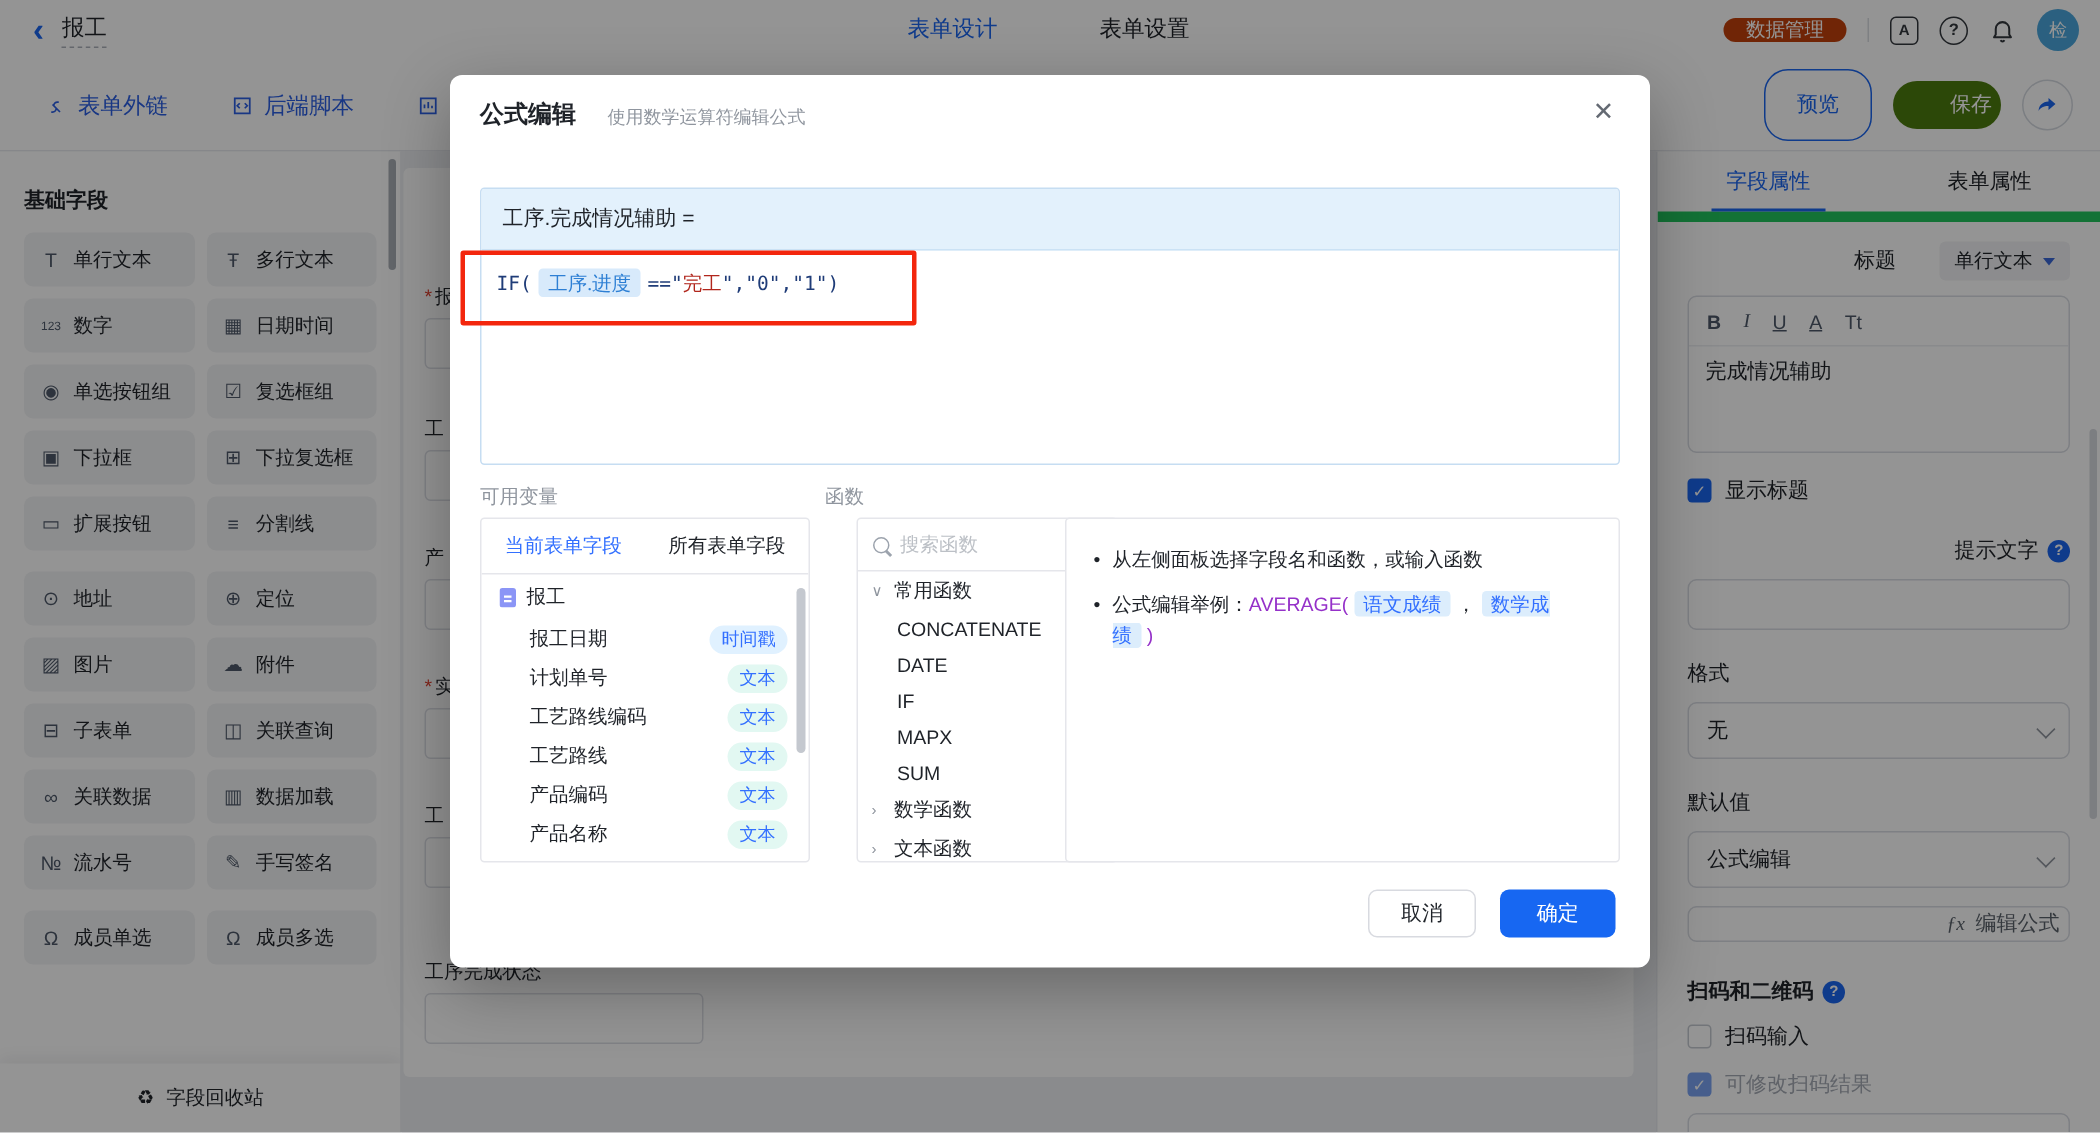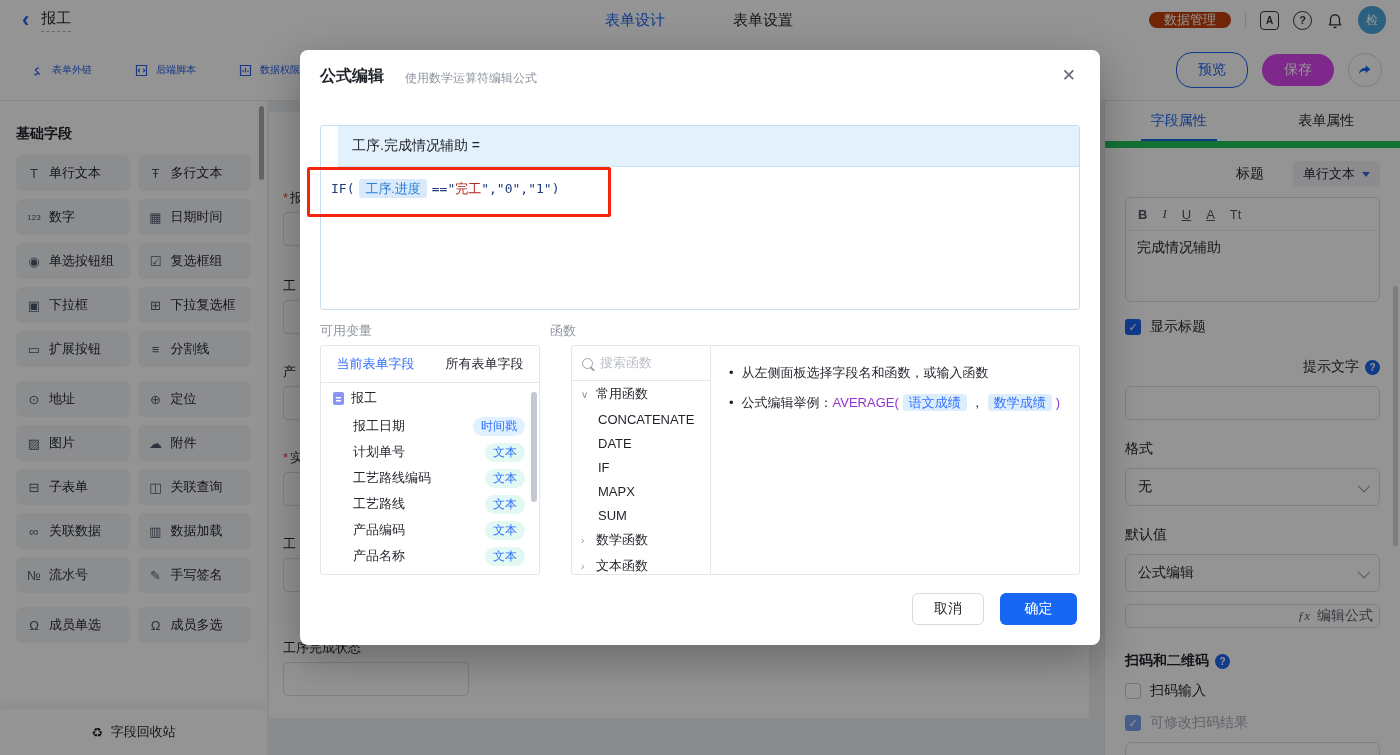--- a/index.html
+++ b/index.html
@@ -16,24 +16,24 @@
   .top-right{position:absolute;right:14px;top:0;height:40px;display:flex;align-items:center;gap:14px;}
   .btn-green{height:16px;border-radius:14px;background:#c2410c;color:#fff;font-size:13px;padding:0 15px;display:flex;align-items:center;border:none;}
   .vdiv{width:1px;height:16px;background:#DADDE2;}
   .icn-box{width:17px;height:17px;border:1.5px solid #33373D;border-radius:4px;font-size:10px;font-weight:bold;color:#33373D;display:flex;align-items:center;justify-content:center;}
   .icn-circle{width:17px;height:17px;border:1.5px solid #33373D;border-radius:50%;font-size:11px;font-weight:bold;color:#33373D;display:flex;align-items:center;justify-content:center;}
   .avatar{width:28px;height:28px;border-radius:50%;background:#4AA6DC;color:#fff;font-size:12px;display:flex;align-items:center;justify-content:center;}
 
   
   .actionbar{position:absolute;top:40px;left:0;right:0;height:60px;background:#fff;border-bottom:1px solid #E7E9EE;display:flex;align-items:center;}
   .ab-links{display:flex;gap:42px;padding-left:30px;}
-  .ab-link{display:flex;align-items:center;gap:7px;color:#2B5FE3;font-size:10px;cursor:pointer;}
+  .ab-link{display:flex;align-items:center;gap:7px;color:#2B5FE3;font-size:15px;cursor:pointer;}
   .ab-right{position:absolute;right:18px;display:flex;align-items:center;gap:14px;}
-  .btn-preview{width:72px;height:36px;border-radius:16px;border:1px solid #1B66F0;color:#1B66F0;background:#fff;font-size:14px;}
-  .btn-save{width:72px;height:32px;border-radius:16px;border:none;color:#fff;background:#d946ef;font-size:14px;}
+  .btn-preview{width:72px;height:48px;border-radius:16px;border:1px solid #1B66F0;color:#1B66F0;background:#fff;font-size:14px;}
+  .btn-save{width:72px;height:32px;border-radius:16px;border:none;color:#fff;background:#4d7c0f;font-size:14px;text-align:right;}
   .btn-share{width:32px;height:32px;border-radius:50%;border:1px solid #D5D9E0;background:#fff;display:flex;align-items:center;justify-content:center;}
 
   
   .sidebar{position:absolute;top:101px;left:0;width:267px;bottom:0;background:#fff;border-right:1px solid #E7E9EE;overflow:hidden;}
   .side-inner{padding:14px 16px 0 16px;}
   .side-title{font-size:14px;font-weight:bold;color:#1F2329;margin:10px 0 12px 0;}
   .side-grid{display:grid;grid-template-columns:1fr 1fr;gap:8px;margin-bottom:14px;}
   .side-item{height:36px;background:#F2F3F5;border-radius:6px;display:flex;align-items:center;padding-left:10px;gap:7px;cursor:pointer;}
   .side-item .ic{color:#4E5969;font-size:13px;width:16px;text-align:center;flex:none;}
   .side-item .ic.small{font-size:8px;font-weight:normal;letter-spacing:0;}
@@ -51,21 +51,21 @@
 
   
   .mask{position:absolute;inset:0;background:rgba(0,0,0,0.42);z-index:40;}
 
   
   .modal{position:absolute;left:300px;top:50px;width:800px;height:595px;background:#fff;border-radius:8px;box-shadow:0 14px 44px rgba(0,0,0,.3);z-index:50;}
   .m-title{position:absolute;left:20px;top:16px;font-size:16px;font-weight:bold;color:#1F2329;}
   .m-sub{position:absolute;left:105px;top:20px;font-size:12px;color:#8F959E;}
   .m-close{position:absolute;right:24px;top:15px;font-size:17px;color:#646A73;cursor:pointer;}
   .editor{position:absolute;left:20px;top:75px;width:760px;height:185px;border:1px solid #C6DDF2;border-radius:3px;box-sizing:border-box;overflow:hidden;}
-  .editor-head{height:40px;background:#E3F1FC;border-bottom:1px solid #CBE2F5;display:flex;align-items:center;padding-left:14px;font-size:14px;color:#1F2329;margin-left:17px;}
+  .editor-head{height:40px;background:#E3F1FC;border-bottom:1px solid #CBE2F5;display:flex;align-items:center;padding-left:14px;font-size:14px;color:#1F2329;}
   .editor-body{padding:13px 10px;font-family:"DejaVu Sans Mono",monospace;font-size:13px;}
   .f-kw,.f-op{color:#1F3C78;}
   .f-str{color:#B1261C;}
   .f-chip{background:#D8EAFB;color:#2D7FD4;padding:2px 6px;border-radius:3px;margin:0 5px;font-family:Liberation Serif, serif;font-size:13px;cursor:pointer;}
   .red-annotation{position:absolute;left:307px;top:167px;width:298px;height:44px;border:3px solid #F3260D;border-radius:2px;z-index:60;pointer-events:none;}
 
   .panel-label{position:absolute;top:272px;font-size:13px;color:#8F959E;}
   .pl-var{left:20px;} .pl-fn{left:250px;}
   .mpanel{position:absolute;top:295px;height:230px;border:1px solid #E5E6EB;border-radius:3px;background:#fff;box-sizing:border-box;overflow:hidden;}
   .p-var{left:20px;width:220px;} .p-fn{left:235px;width:174px;margin-left:36px;} .p-help{left:410px;width:370px;}
@@ -83,21 +83,21 @@
   .p-scroll{position:absolute;border-radius:3px;background:#C4C8CF;width:6px;right:2px;}
 
   .fn-search{height:34px;border-bottom:1px solid #E5E6EB;display:flex;align-items:center;padding-left:10px;gap:7px;}
   .mag{width:9px;height:9px;border:1.5px solid #9CA3AD;border-radius:50%;position:relative;flex:none;}
   .mag::after{content:"";position:absolute;width:5px;height:1.5px;background:#9CA3AD;transform:rotate(45deg);left:7px;top:9px;}
   .fn-ph{font-size:13px;color:#BCC0C6;}
   .fn-group{height:26px;display:flex;align-items:center;padding-left:9px;gap:6px;font-size:13px;color:#1F2329;cursor:pointer;}
   .fn-caret{color:#8F959E;font-size:10px;width:9px;}
   .fn-item{height:24px;display:flex;align-items:center;padding-left:26px;font-size:13px;color:#1F2329;cursor:pointer;}
 
-  .p-help{padding:16px 2px 0 14px;text-align:right;}
+  .p-help{padding:16px 24px 0 14px;}
   .help-li{display:flex;font-size:13px;color:#1F2329;line-height:21px;margin-bottom:9px;}
   .help-li::before{content:"•";margin:0 8px 0 4px;color:#1F2329;}
   .help-fn{color:#9531C9;}
   .help-chip{background:#DCEDFC;color:#3370FF;padding:1px 6px;border-radius:3px;margin:0 4px;cursor:pointer;}
 
   .m-footer{position:absolute;right:23px;bottom:20px;display:flex;gap:16px;}
   .btn-cancel{width:72px;height:32px;border:1px solid #D8DAE0;border-radius:6px;background:#fff;font-size:14px;color:#1F2329;}
   .btn-ok{width:77px;height:32px;border:none;border-radius:6px;background:#1767F2;font-size:14px;color:#fff;}
 
   

